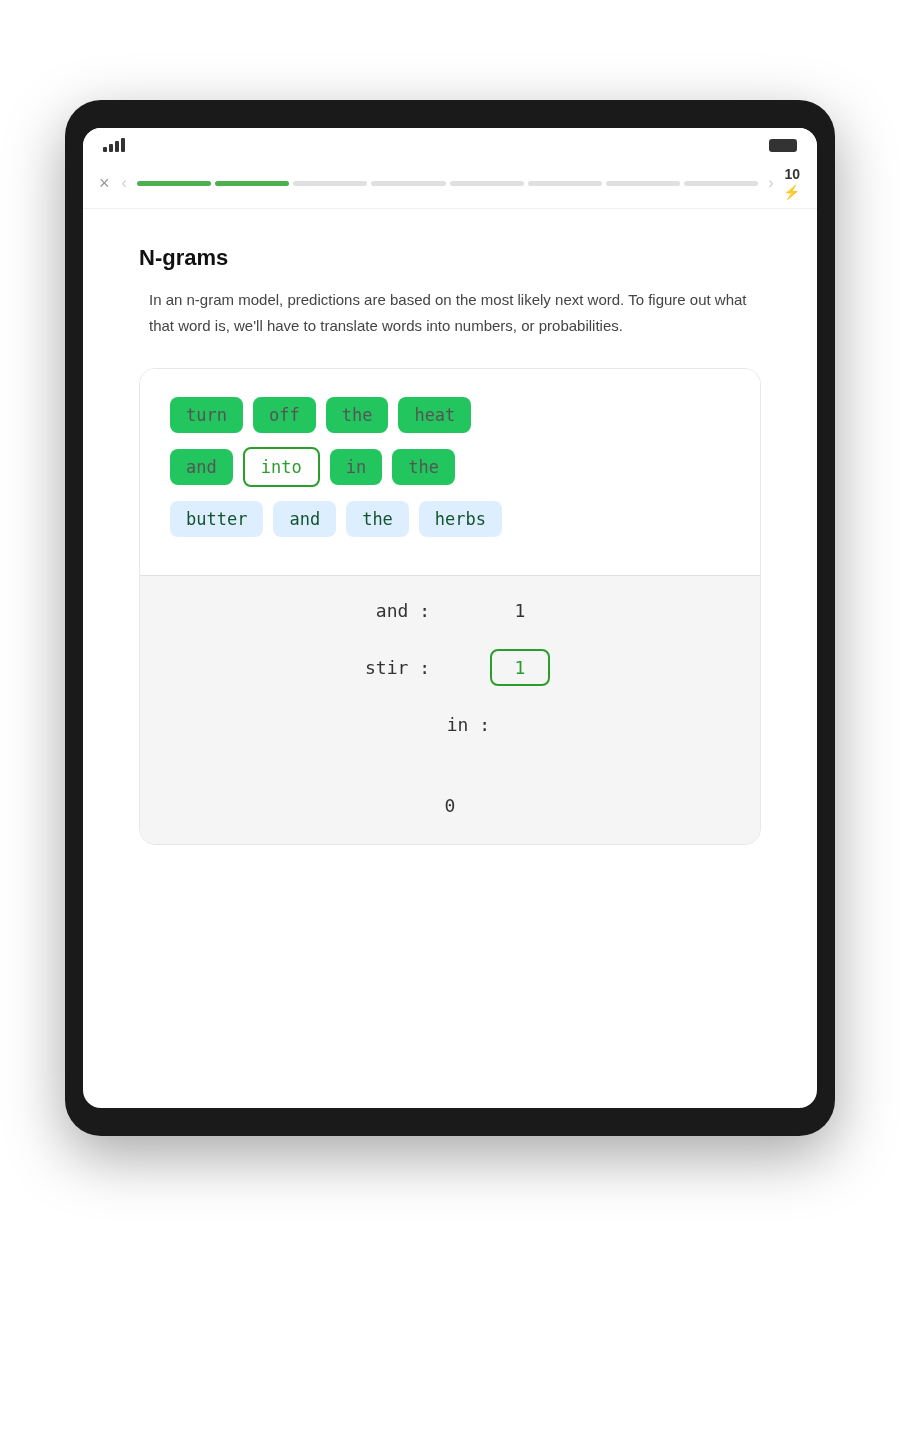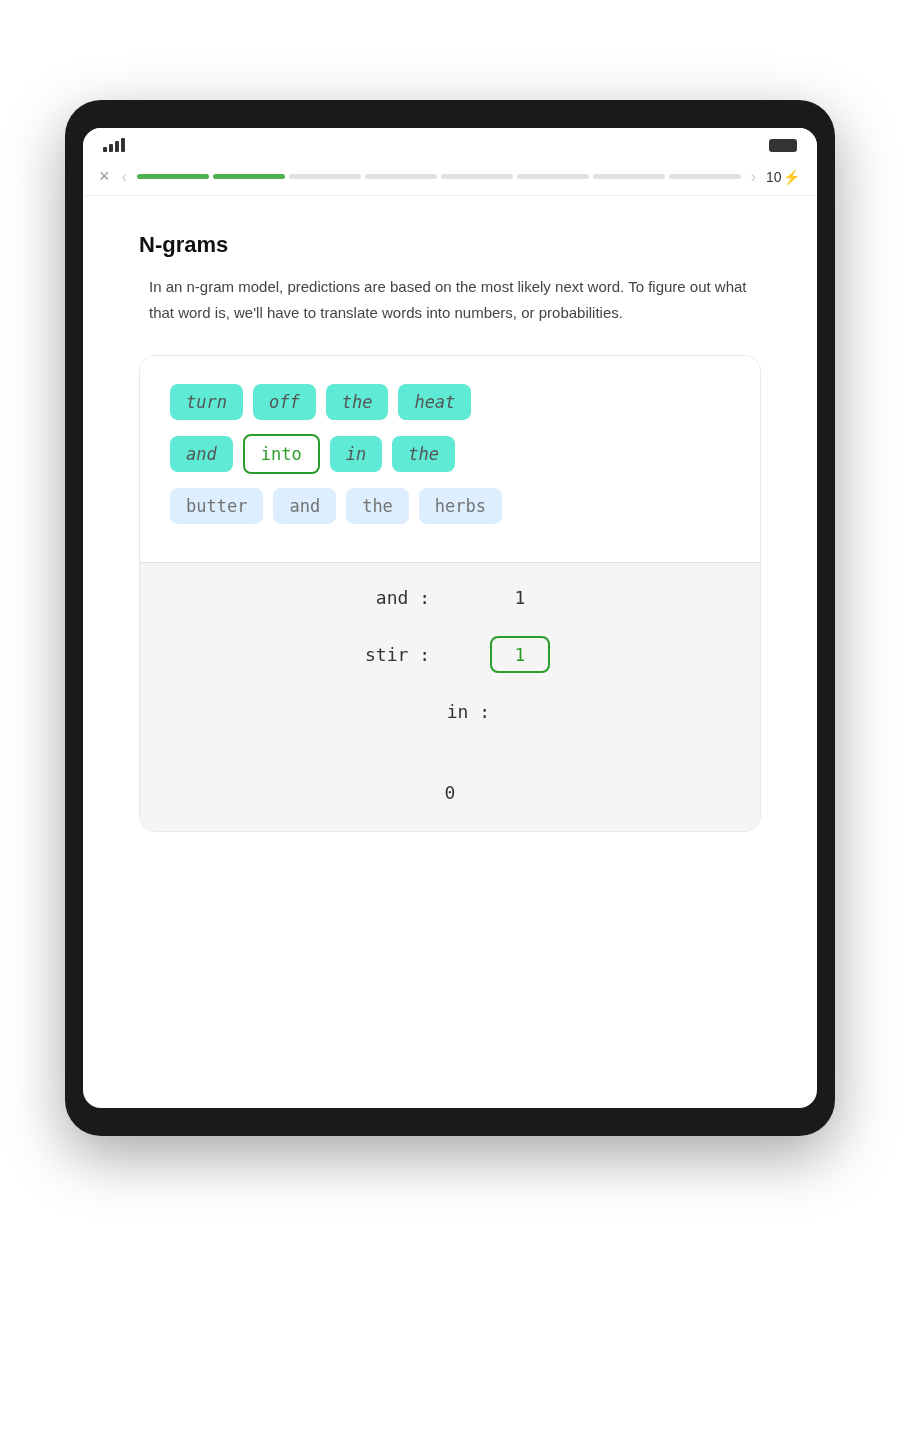--- a/index.html
+++ b/index.html
@@ -125,26 +125,27 @@
     .progress-segment.done-green2 {
       background: #4CAF50;
     }
 
     .progress-segment.pending {
       background: #e0e0e0;
     }
 
     .xp-badge {
       font-size: 14px;
-      font-weight: 400;
+      font-weight: 700;
       color: #333;
       margin-left: 10px;
       display: flex;
       align-items: center;
       gap: 2px;
+      flex-direction: column;
     }
 
     
     .lesson-content {
       padding: 36px 56px 30px;
     }
 
     .lesson-title {
       font-size: 22px;
       font-weight: 700;
@@ -183,28 +184,27 @@
 
     .word-chip {
       padding: 8px 16px;
       border-radius: 8px;
       font-size: 17px;
       font-weight: 500;
       font-family: monospace;
     }
 
     .word-chip.gray {
-      background: #5eead4;
+      background: #22c55e;
       color: #555;
-      font-style: italic;
     }
 
     .word-chip.blue {
       background: #ddeeff;
-      color: #737373;
+      color: #14532d;
     }
 
     .word-chip.green-outline {
       background: #fff;
       color: #2a9d2a;
       border: 2px solid #2a9d2a;
     }
 
     
     .word-table-area {

